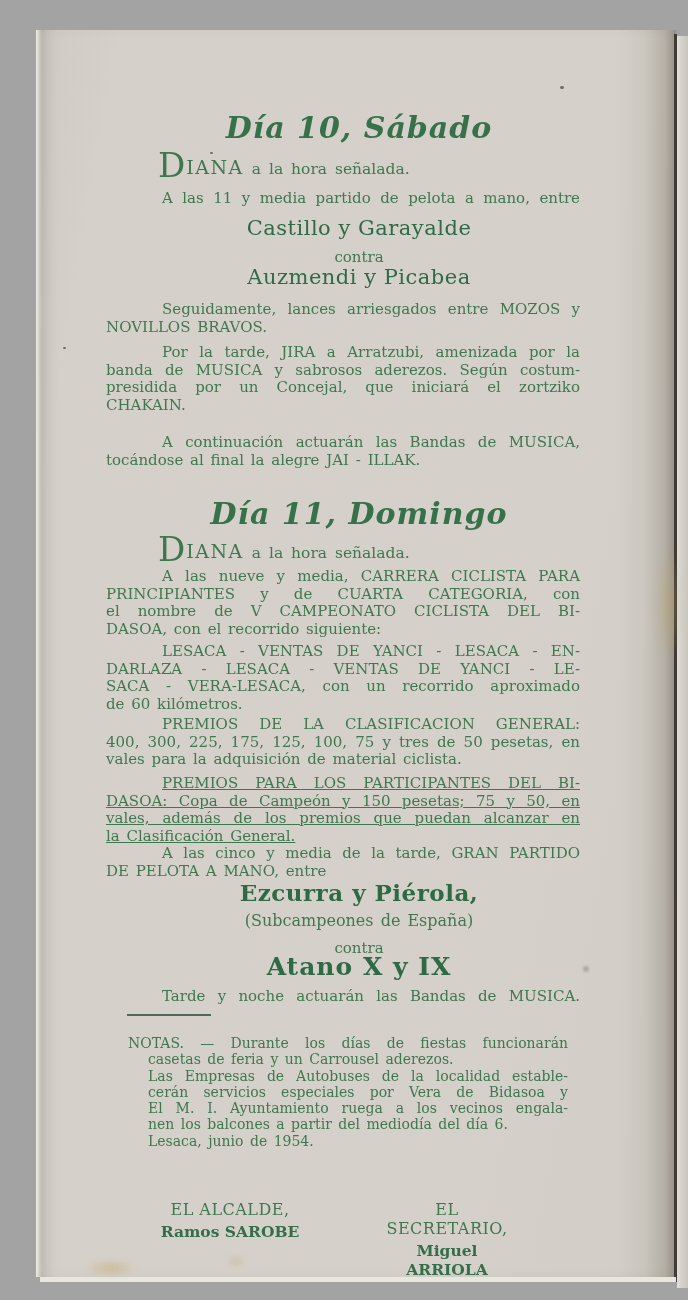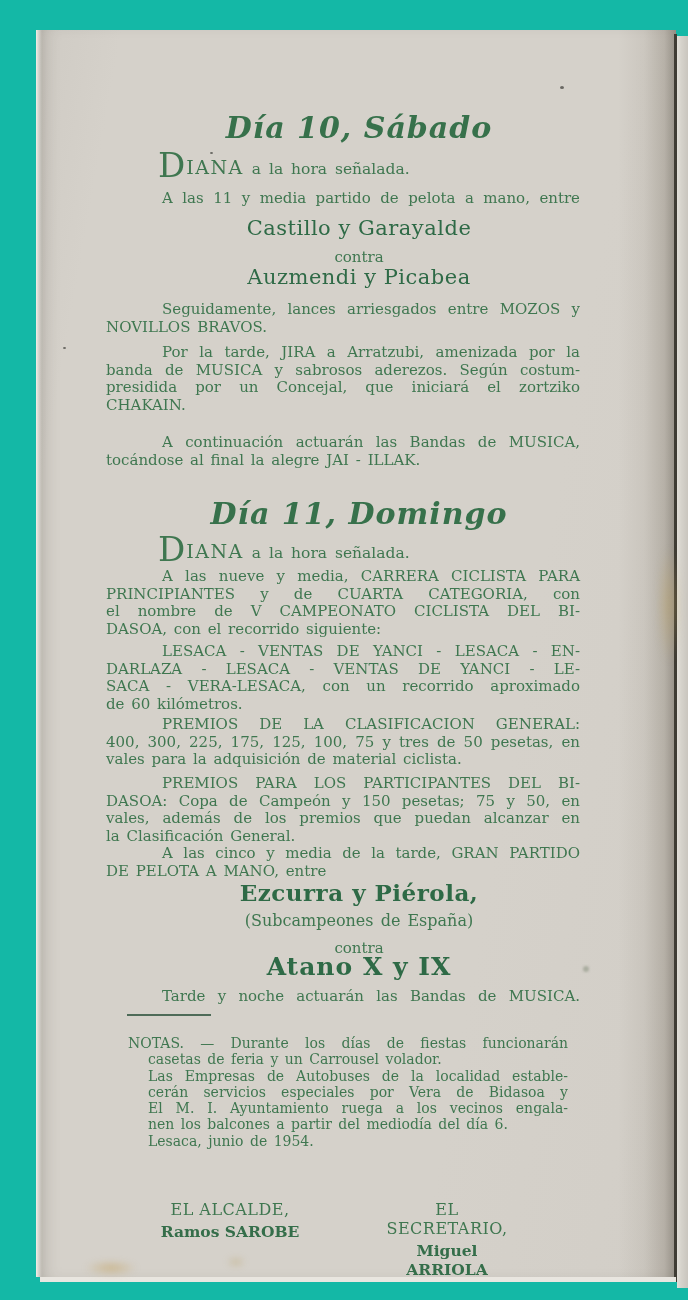--- a/index.html
+++ b/index.html
@@ -1,16 +1,16 @@
 <!DOCTYPE html>
 <html><head>
 <meta charset="utf-8">
 <style>
   html,body{margin:0;padding:0;background:#000;}
-  .stage{position:relative;width:688px;height:1300px;background:#14b8a6;overflow:hidden;
+  .stage{position:relative;width:688px;height:1300px;background:#a3a3a3;overflow:hidden;
          font-family:"DejaVu Serif","Liberation Serif",serif;}
   
   .page{position:absolute;left:36px;top:30px;width:640px;height:1247px;
         background:linear-gradient(100deg,#cfcbc4,#d5d1ca 10%,#d5d1ca 70%,#d2cec7);
         box-shadow:inset 16px 0 20px -14px rgba(60,55,45,.4);}
   .page::before{content:"";position:absolute;left:0;top:0;bottom:0;width:6px;
         background:linear-gradient(90deg,#f1efe9,rgba(241,239,233,0));}
   .gutter{position:absolute;right:0;top:0;bottom:0;width:58px;
         background:linear-gradient(90deg,rgba(120,110,95,0) 0%,rgba(120,110,95,.10) 45%,rgba(105,95,80,.28) 80%,rgba(72,64,52,.45) 100%);}
   .fold-line{position:absolute;left:674px;top:34px;width:3px;height:1248px;background:#3f3c34;}
@@ -53,21 +53,21 @@
   .sig .sig-title{font-size:16px;letter-spacing:.5px;}
   .sig .sig-name{font-size:15.5px;font-weight:bold;margin-top:3px;color:#356e4a;}
   .sig-left{left:124px;top:1170px;}
   .sig-right{left:341px;top:1170px;}
   
   #h1{top:80px;}   #dn1{top:126px;} #intro1{top:160px;}
   #t1a{top:186px;} #vs1{top:218px;} #t1b{top:235px;}
   #p1{top:271px;}  #p2{top:314px;}  #p3{top:404px;}
   #h2{top:466px;}  #dn2{top:510px;}
   #q1{top:538px;}  #q2{top:613px;}  #q3{top:686px;}
-  #q4{top:745px;}  #q5{top:815px;}
+  #q4{top:745px;text-decoration:underline;}  #q5{top:815px;}
   #ez{top:849px;}  #sub{top:881px;} #vs2{top:909px;}
   #atano{top:922px;} #closing{top:958px;}
 </style>
 </head>
 <body>
 
 <div class="stage">
   <div class="page">
     <div class="gutter"></div>
 
@@ -138,21 +138,21 @@
 
       <div class="blk" id="closing">
           <div class="tl ind">Tarde y noche actuarán las Bandas de MUSICA.</div>
         </div>
     </div>
 
     <div class="rule"></div>
 
     <div class="notas">
         <div class="tl">NOTAS. — Durante los días de fiestas funcionarán</div>
-        <div class="tl last hang">casetas de feria y un Carrousel volador.</div>
+        <div class="tl last hang">casetas de feria y un Carrousel aderezos.</div>
         <div class="tl hang">Las Empresas de Autobuses de la localidad estable-</div>
         <div class="tl hang">cerán servicios especiales por Vera de Bidasoa y</div>
         <div class="tl hang">El M. I. Ayuntamiento ruega a los vecinos engala-</div>
         <div class="tl last hang">nen los balcones a partir del mediodía del día 6.</div>
         <div class="tl last hang">Lesaca, junio de 1954.</div>
       </div>
 
     <div class="sig sig-left">
       <div class="sig-title">EL ALCALDE,</div>
       <div class="sig-name">Ramos SAROBE</div>

